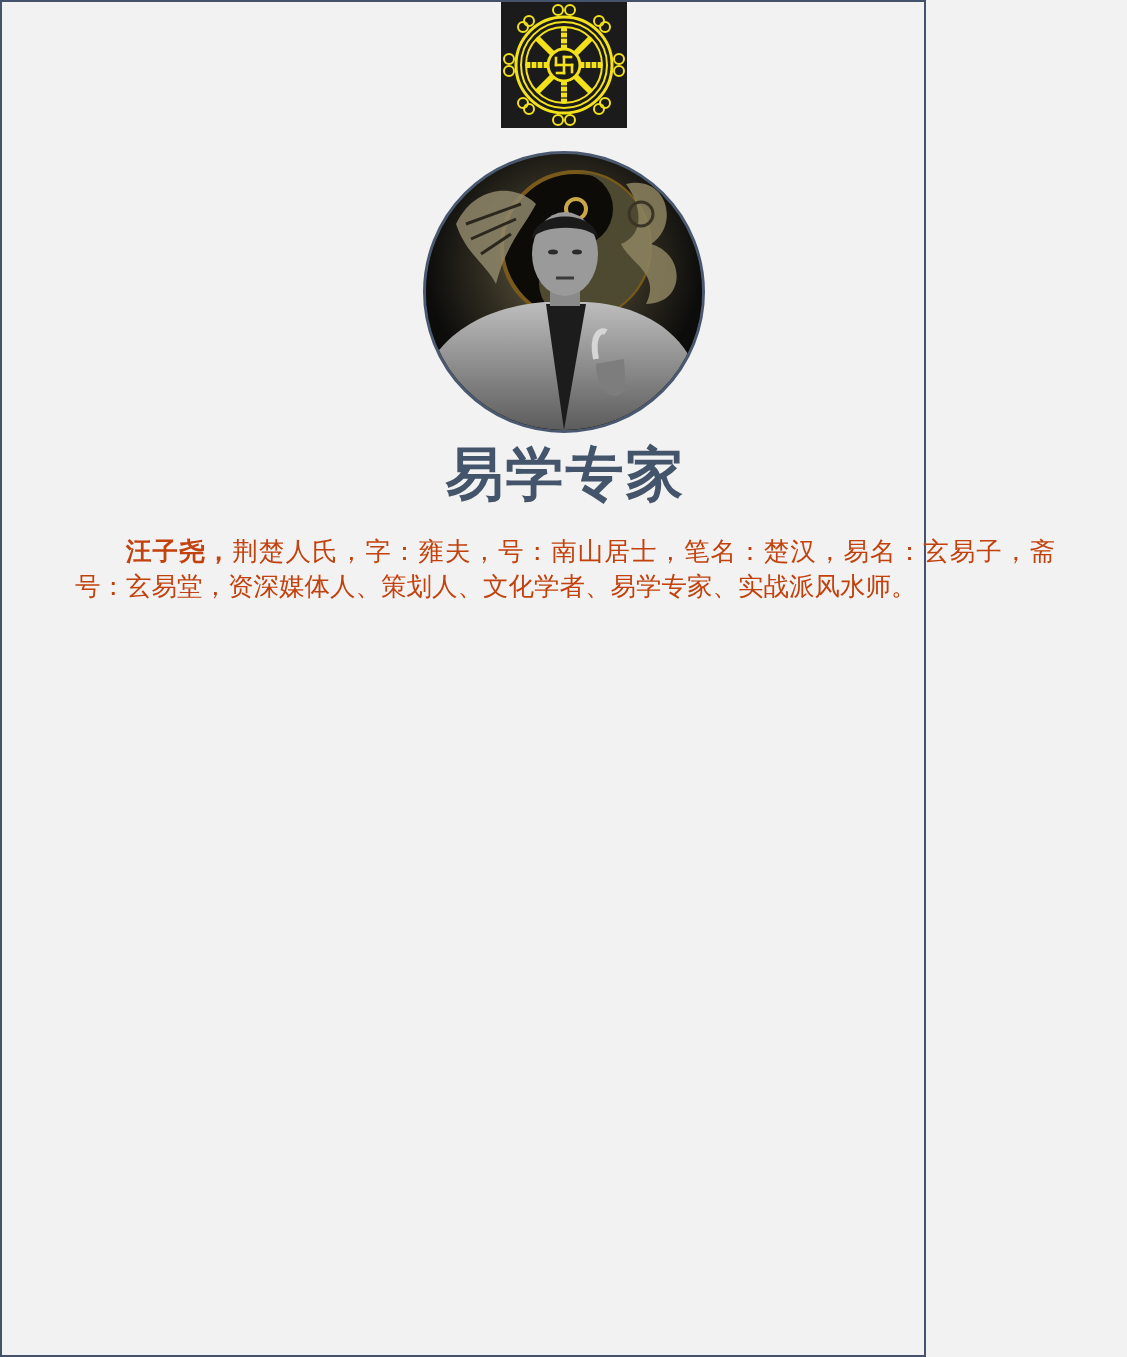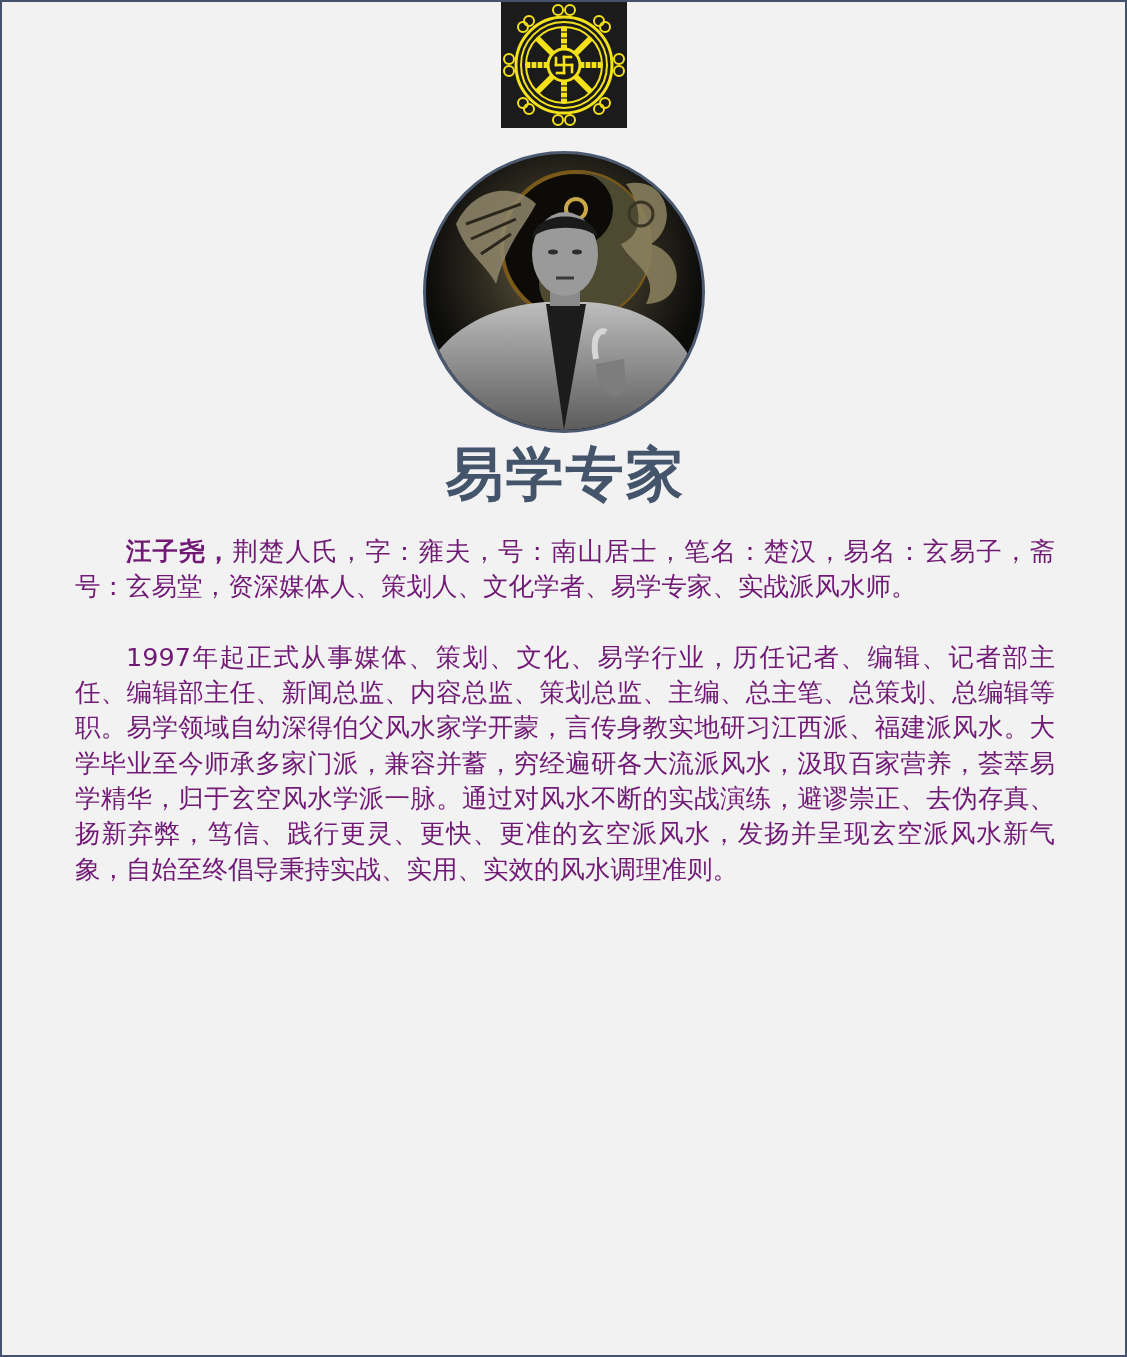--- a/index.html
+++ b/index.html
@@ -9,21 +9,21 @@
     body {
       width: 1127px;
       height: 1357px;
       background: #f2f2f2;
       font-family: "DejaVu Sans", "Liberation Sans", sans-serif;
       overflow: hidden;
     }
     .page {
       position: relative;
       box-sizing: border-box;
-      width: 1127px;
+      width: 926px;
       height: 1357px;
       border: 2px solid #44536b;
       background: #f2f2f2;
     }
     .logo {
       position: absolute;
       left: 499px;
       top: 0;
       width: 126px;
       height: 126px;
@@ -55,21 +55,21 @@
       letter-spacing: 2px;
       line-height: 76px;
     }
     .body-text {
       position: absolute;
       left: 73px;
       top: 532px;
       width: 980px;
       font-size: 25.5px;
       line-height: 35.3px;
-      color: #701a75;
+      color: #c2410c;
     }
     .body-text p {
       margin: 0 0 35.3px 0;
       text-indent: 2em;
       text-align: justify;
     }
     .body-text p.first {
       text-indent: 2em;
     }
     .name-bold {
@@ -182,16 +182,15 @@
 
       <path d="M170 210 C170 240, 190 250, 200 235 L198 205 Z" fill="#7d7d7d"></path>
       <path d="M170 205 C165 180, 175 175, 180 178" stroke="#d6d6d6" stroke-width="6" fill="none"></path>
     </svg>
   </div>
 
   <div class="title">易学专家</div>
 
   <div class="body-text">
     <p class="first"><span class="name-bold">汪子尧，</span><span>荆楚人氏，字：雍夫，号：南山居士，笔名：楚汉，易名：玄易子，斋号：玄易堂，资深媒体人、策划人、文化学者、易学专家、实战派风水师。</span></p>
-    <p>1997年起正式从事媒体、策划、文化、易学行业，历任记者、编辑、记者部主任、编辑部主任、新闻总监、内容总监、策划总监、主编、总主笔、总策划、总编辑等职。易学领域自幼深得伯父风水家学开蒙，言传身教实地研习江西派、福建派风水。大学毕业至今师承多家门派，兼容并蓄，穷经遍研各大流派风水，汲取百家营养，荟萃易学精华，归于玄空风水学派一脉。通过对风水不断的实战演练，避谬崇正、去伪存真、扬新弃弊，笃信、践行更灵、更快、更准的玄空派风水，发扬并呈现玄空派风水新气象，自始至终倡导秉持实战、实用、实效的风水调理准则。</p>
   </div>
 
 </div>
 
 </body></html>

